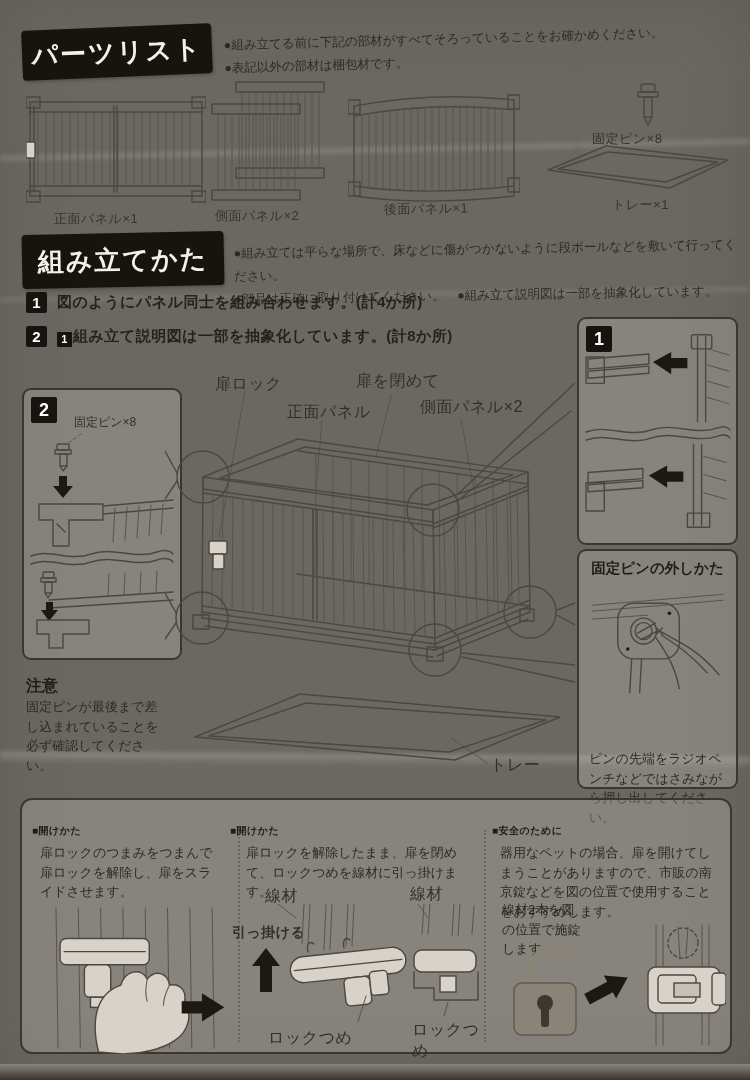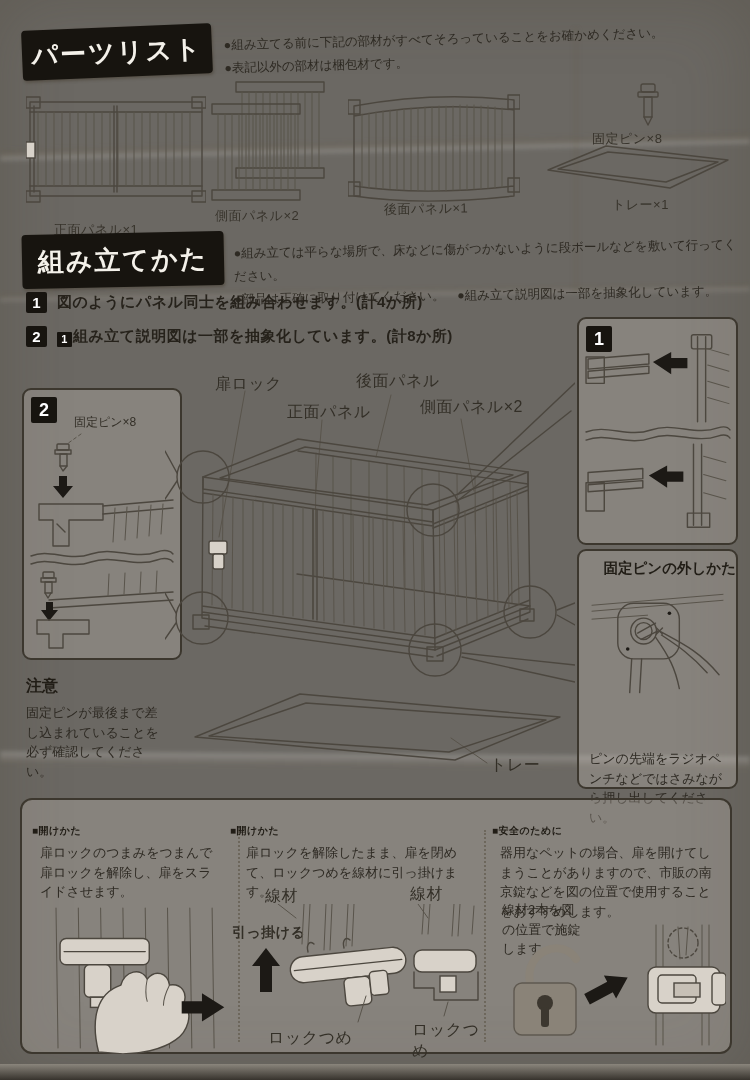--- a/index.html
+++ b/index.html
@@ -74,21 +74,21 @@
     <rect class="ln" x="4" y="10" width="172" height="94"></rect>
     <path class="ln" d="M4,20 H176 M4,94 H176"></path>
     <rect class="ln" x="0" y="5" width="14" height="11"></rect>
       <rect class="ln" x="166" y="5" width="14" height="11"></rect>
     <rect class="ln" x="0" y="99" width="14" height="11"></rect>
       <rect class="ln" x="166" y="99" width="14" height="11"></rect>
     <path class="lnt" d="M12,20 V94 M20,20 V94 M28,20 V94 M36,20 V94 M44,20 V94 M52,20 V94 M60,20 V94 M68,20 V94 M76,20 V94 M84,20 V94 M92,20 V94 M100,20 V94 M108,20 V94 M116,20 V94 M124,20 V94 M132,20 V94 M140,20 V94 M148,20 V94 M156,20 V94 M164,20 V94"></path>
     <path class="ln" d="M88,14 V100 M91,14 V100 M8,14 V100"></path>
     <rect class="fillpaper" x="0" y="50" width="9" height="16"></rect>
   </svg>
-  <div class="abs part-label" style="left:54px;top:221px;">正面パネル×1</div>
+  <div class="abs part-label" style="left:54px;top:210px;">正面パネル×1</div>
 
   <svg class="abs" style="left:210px;top:80px;" width="118" height="126" viewBox="0 0 118 126">
     <rect class="ln" x="26" y="2" width="88" height="10"></rect>
       <rect class="ln" x="26" y="88" width="88" height="10"></rect>
     <path class="lnt" d="M32,12 V88 M39,12 V88 M46,12 V88 M53,12 V88 M60,12 V88 M67,12 V88 M74,12 V88 M81,12 V88 M88,12 V88 M95,12 V88 M102,12 V88 M109,12 V88"></path>
     <rect class="ln" x="2" y="24" width="88" height="10"></rect>
       <rect class="ln" x="2" y="110" width="88" height="10"></rect>
     <path class="lnt" d="M8,34 V110 M15,34 V110 M22,34 V110 M29,34 V110 M36,34 V110 M43,34 V110 M50,34 V110 M57,34 V110 M64,34 V110 M71,34 V110 M78,34 V110 M85,34 V110"></path>
   </svg>
   <div class="abs part-label" style="left:215px;top:207px;">側面パネル×2</div>
@@ -154,21 +154,21 @@
       <rect class="ln" x="12" y="144" width="15" height="4"></rect>
       <rect class="ln" x="16" y="148" width="7" height="11"></rect>
       <path class="ln" d="M16,159 L19,164 L22,159"></path>
       <polygon class="blk" points="17,168 24,168 24,176 29,176 20,187 12,176 17,176"></polygon>
       <path class="ln" d="M8,186 L60,186 L60,200 L34,200 L34,214 L20,214 L20,200 L8,200 Z"></path>
     </svg>
   </div>
 
   <div class="abs" style="left:26px;top:676px;width:140px;">
     <div style="font-size:16px;font-weight:bold;color:#211d16;">注意</div>
-    <div class="jp-text" style="margin-top:6px;width:134px;">固定ピンが最後まで差し込まれていることを必ず確認してください。</div>
+    <div class="jp-text" style="width:134px;">固定ピンが最後まで差し込まれていることを必ず確認してください。</div>
   </div>
 
   <div class="abs detail-box" style="left:577px;top:317px;width:157px;height:224px;">
     <div class="box-badge">1</div>
     <svg class="abs" style="left:5px;top:10px;" width="147" height="206" viewBox="0 0 145 200">
       <path class="ln" d="M4,28 L64,23 L64,33 L4,38 Z M4,40 L64,35 L64,42 L4,47 Z"></path>
       <rect class="ln" x="2" y="26" width="18" height="26"></rect>
       <polygon class="blk" points="68,31 86,21 86,27 102,27 102,37 86,37 86,43"></polygon>
       <path class="ln" d="M112,6 V90 M120,6 V90"></path>
       <rect class="ln" x="106" y="4" width="20" height="14" rx="2"></rect>
@@ -177,21 +177,21 @@
       <path class="ln" d="M4,140 L58,136 L58,146 L4,150 Z M4,152 L58,148 L58,155 L4,159 Z"></path>
       <rect class="ln" x="2" y="150" width="18" height="28"></rect>
       <polygon class="blk" points="64,143 82,133 82,139 98,139 98,149 82,149 82,155"></polygon>
       <path class="ln" d="M108,112 V192 M116,112 V192"></path>
       <rect class="ln" x="102" y="180" width="22" height="14"></rect>
       <path class="lnt" d="M118,124 L140,130 M118,142 L140,148 M118,160 L140,166"></path>
     </svg>
   </div>
 
   <div class="abs detail-box" style="left:577px;top:549px;width:157px;height:236px;">
-    <div style="text-align:right;font-size:14.5px;font-weight:bold;color:#211d16;padding-top:8px;">固定ピンの外しかた</div>
+    <div style="text-align:center;font-size:14.5px;font-weight:bold;color:#211d16;padding-top:8px;">固定ピンの外しかた</div>
     <svg class="abs" style="left:9px;top:36px;" width="139" height="108" viewBox="0 0 140 104">
       <path class="lnt" d="M4,16 L136,5 M4,22 L136,11 M4,30 L60,26"></path>
       <rect class="ln" x="30" y="14" width="62" height="56" rx="16"></rect>
       <circle class="ln" cx="56" cy="42" r="13"></circle>
         <circle class="ln" cx="56" cy="42" r="8.5"></circle>
       <circle class="blk" cx="40" cy="60" r="1.8"></circle>
         <circle class="blk" cx="82" cy="24" r="1.8"></circle>
       <path class="ln" d="M44,70 L42,104 M54,70 L52,104"></path>
       <path class="ln" d="M50,44 L68,34 M54,50 L70,42 M69,39 L75,45 M75,39 L69,45"></path>
       <path class="ln" d="M72,42 C94,54 112,62 132,86 M68,48 C82,68 88,80 92,100 M74,46 C92,58 104,66 120,84"></path>
@@ -232,21 +232,21 @@
     <circle class="ln" cx="365" cy="247" r="26" stroke-width="1.8"></circle>
 
     <path class="ln" d="M0,86 L12,108 M0,134 L12,116 M0,228 L11,248 M0,274 L11,258 M410,18 L293,129 M406,46 L291,137 M410,238 L392,245 M410,260 L392,250 M410,300 L297,288 M410,317 L297,292"></path>
 
     <polygon class="ln" points="30,372 135,329 395,352 290,395"></polygon>
     <polygon class="ln" points="44,371 141,338 381,355 284,387"></polygon>
   </svg>
 
   <div class="abs diagram-label" style="left:215px;top:374px;">扉ロック</div>
   <div class="abs diagram-label" style="left:287px;top:402px;">正面パネル</div>
-  <div class="abs diagram-label" style="left:356px;top:371px;">後面パネル</div>
+  <div class="abs diagram-label" style="left:356px;top:371px;">扉を閉めて</div>
   <div class="abs diagram-label" style="left:420px;top:397px;">側面パネル×2</div>
   <div class="abs diagram-label" style="left:490px;top:755px;">トレー</div>
 
   <div class="abs detail-box" style="left:20px;top:798px;width:708px;height:252px;border-radius:12px;border-width:2.5px;"></div>
 
   <div class="abs divider-dotted" style="left:238px;top:830px;height:212px;"></div>
   <div class="abs divider-dotted" style="left:484px;top:830px;height:212px;"></div>
 
   <div class="abs" style="left:32px;top:824px;width:198px;">
     <div class="col-heading">■開けかた</div>

